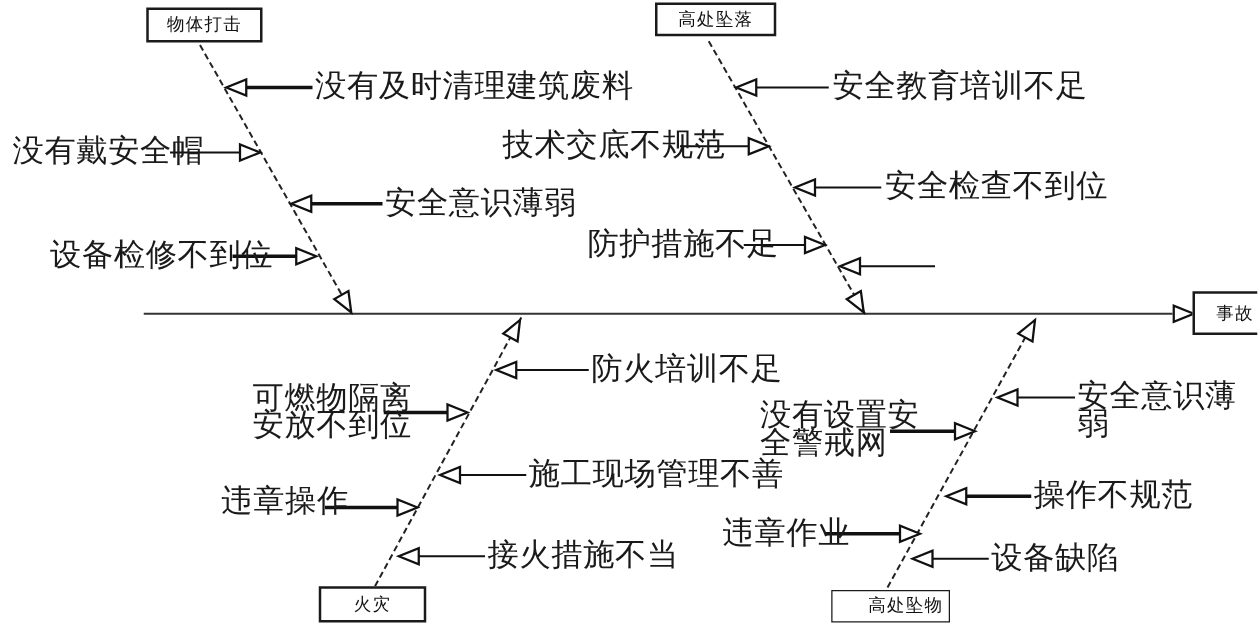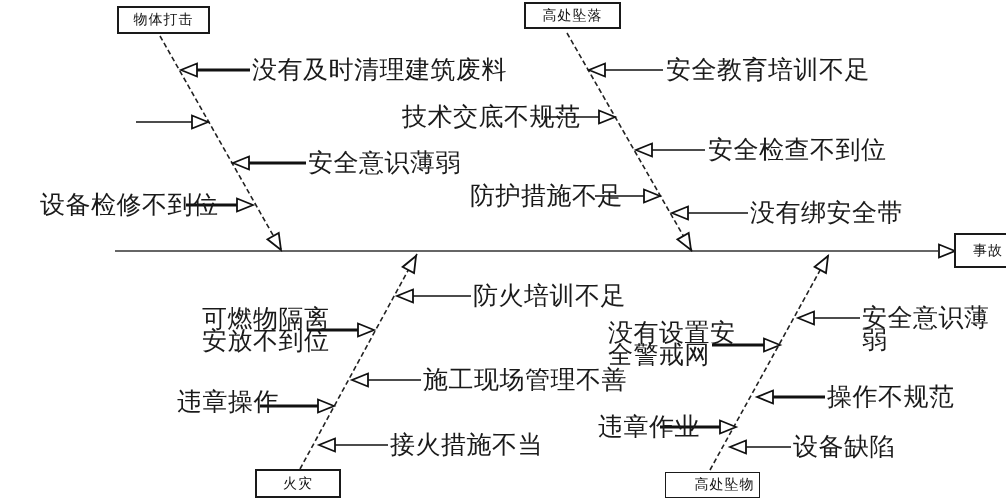--- a/index.html
+++ b/index.html
@@ -131,36 +131,36 @@
     </g>
   </svg>
 
   <div class="catbox" style="left:117px;top:6px;width:93px;height:28px;">物体打击</div>
   <div class="catbox" style="left:524px;top:2px;width:97px;height:27px;">高处坠落</div>
   <div class="catbox" style="left:255px;top:469px;width:86px;height:29px;">火灾</div>
   <div class="catbox" style="left:665px;top:472px;width:95px;height:26px;border-width:1.5px;padding-left:24px;">高处坠物</div>
   <div class="catbox" style="left:954px;top:233px;width:68px;height:35px;">事故</div>
 
   <div class="cause" style="left:252px;top:59px;">没有及时清理建筑废料</div>
+  <div class="cause" style="left:10px;top:111px;">没有戴安全帽</div>
   <div class="cause" style="left:308px;top:152px;">安全意识薄弱</div>
   <div class="cause" style="left:40px;top:194px;">设备检修不到位</div>
 
   <div class="cause" style="left:666px;top:59px;">安全教育培训不足</div>
   <div class="cause" style="left:402px;top:106px;">技术交底不规范</div>
   <div class="cause" style="left:708px;top:139px;">安全检查不到位</div>
   <div class="cause" style="left:470px;top:185px;">防护措施不足</div>
-  <div class="cause" style="left:750px;top:202px;">没有绑安全带</div>
 
   <div class="cause" style="left:473px;top:285px;">防火培训不足</div>
   <div class="cause" style="left:202px;top:308px;">可燃物隔离
 安放不到位</div>
   <div class="cause" style="left:423px;top:369px;">施工现场管理不善</div>
   <div class="cause" style="left:177px;top:391px;">违章操作</div>
   <div class="cause" style="left:390px;top:434px;">接火措施不当</div>
 
   <div class="cause" style="left:862px;top:307px;">安全意识薄弱</div>
   <div class="cause" style="left:608px;top:322px;">没有设置安
 全警戒网</div>
   <div class="cause" style="left:827px;top:386px;">操作不规范</div>
-  <div class="cause" style="left:578px;top:416px;margin-left:20px;">违章作业</div>
+  <div class="cause" style="left:578px;top:416px;">违章作业</div>
   <div class="cause" style="left:793px;top:436px;">设备缺陷</div>
 
 </div>
 
 </body></html>

